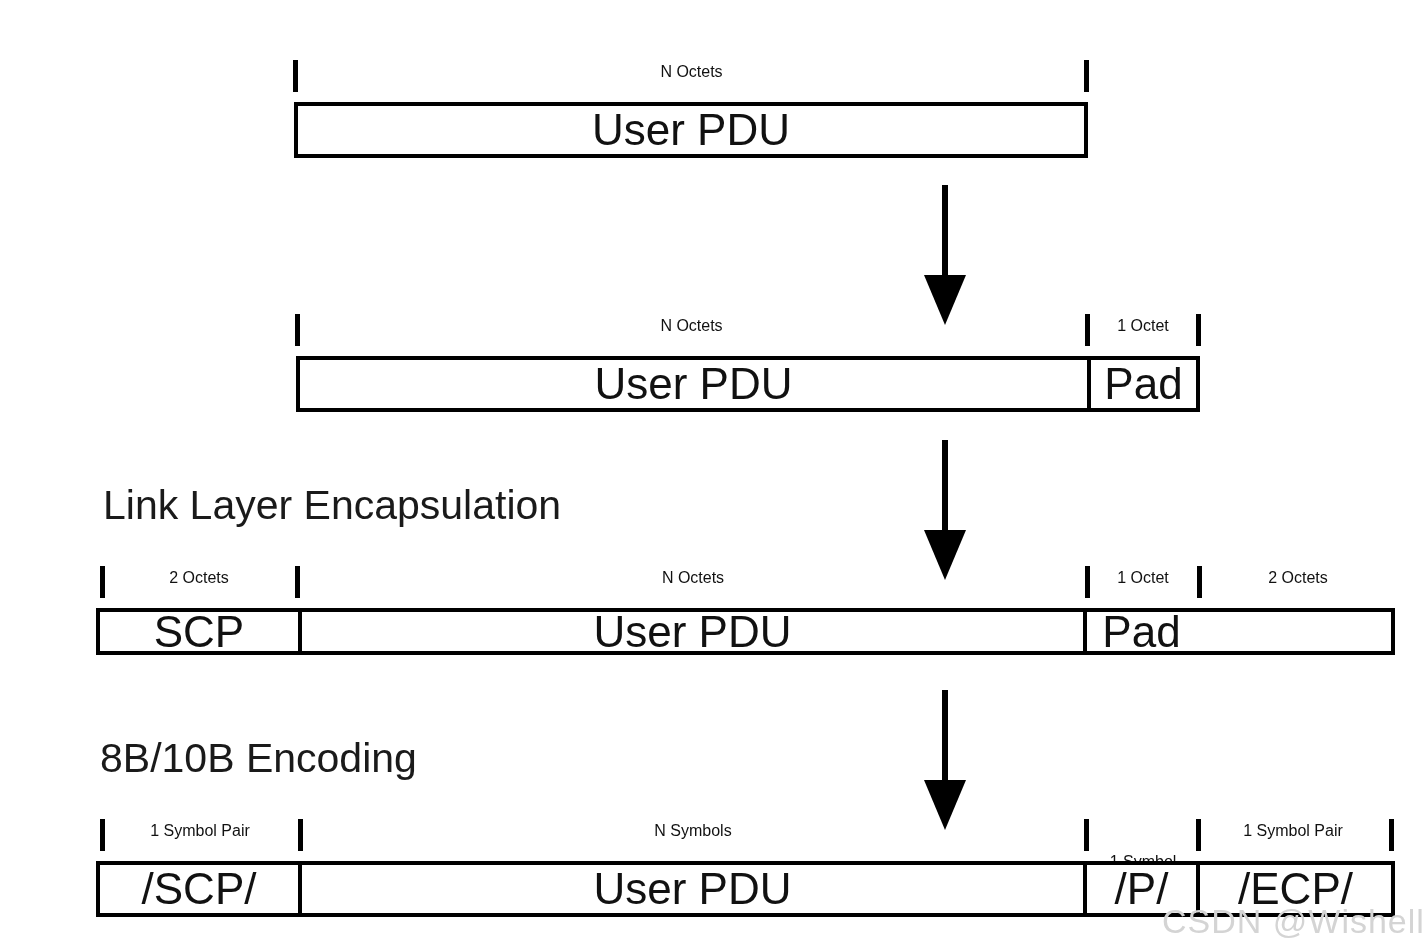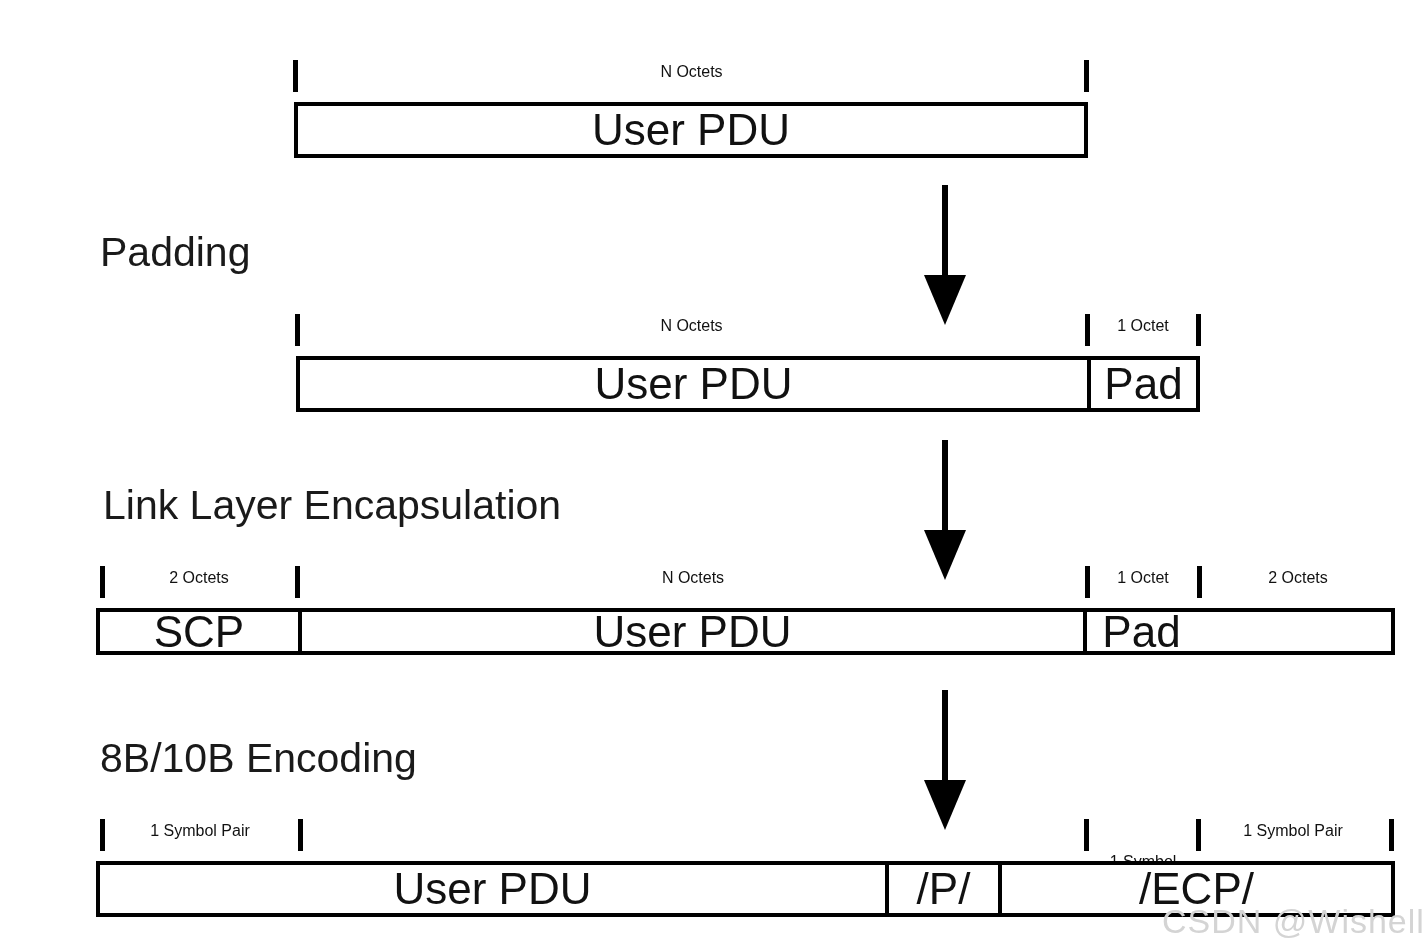--- a/index.html
+++ b/index.html
@@ -119,21 +119,20 @@
 
   <div class="pdu-row" style="left:294px; top:102px; width:794px; height:56px;">
     <div class="pdu-cell" style="flex:1 1 auto;">User PDU</div>
   </div>
 
   <div class="arrow" style="left:925px; top:185px; width:40px; height:140px;">
     <div class="shaft" style="height:92px;"></div>
     <div class="head" style="top:90px;"></div>
   </div>
 
-  <div class="section-title" style="left:100px; top:232px;">Padding</div>
 
   <div class="size-label" style="left:297px; top:318px; width:789px;">N Octets</div>
   <div class="size-label" style="left:1090px; top:318px; width:106px;">1 Octet</div>
   <div class="tick" style="left:295px; top:314px; height:32px;"></div>
   <div class="tick" style="left:1085px; top:314px; height:32px;"></div>
   <div class="tick" style="left:1196px; top:314px; height:32px;"></div>
 
   <div class="pdu-row" style="left:296px; top:356px; width:904px; height:56px;">
     <div class="pdu-cell" style="flex:0 0 787px;">User PDU</div>
     <div class="pdu-cell" style="flex:1 1 auto;">Pad</div>
@@ -163,30 +162,32 @@
   </div>
 
   <div class="arrow" style="left:925px; top:690px; width:40px; height:140px;">
     <div class="shaft" style="height:92px;"></div>
     <div class="head" style="top:90px;"></div>
   </div>
 
   <div class="section-title" style="left:100px; top:738px;text-align:right;">8B/10B Encoding</div>
 
   <div class="size-label" style="left:106px; top:823px; width:188px;">1 Symbol Pair</div>
+  <div class="size-label" style="left:300px; top:823px; width:786px;">N Symbols</div>
   <div class="size-label" style="left:1090px; top:823px; width:106px;margin-top:31px;">1 Symbol</div>
   <div class="size-label" style="left:1203px; top:823px; width:180px;">1 Symbol Pair</div>
 
   <div class="tick" style="left:100px; top:819px; height:32px;"></div>
   <div class="tick" style="left:298px; top:819px; height:32px;"></div>
   <div class="tick" style="left:1084px; top:819px; height:32px;"></div>
   <div class="tick" style="left:1196px; top:819px; height:32px;"></div>
   <div class="tick" style="left:1389px; top:819px; height:32px;"></div>
 
   <div class="pdu-row" style="left:96px; top:861px; width:1299px; height:56px;">
+    <div class="pdu-cell" style="flex:0 0 198px;">/SCP/</div>
     <div class="pdu-cell" style="flex:0 0 785px;">User PDU</div>
     <div class="pdu-cell" style="flex:0 0 113px;">/P/</div>
     <div class="pdu-cell" style="flex:1 1 auto;">/ECP/</div>
   </div>
 
   <div class="watermark" style="left:1162px; top:902px;">CSDN @Wishell2015</div>
 
 </div>
 
 </body></html>

